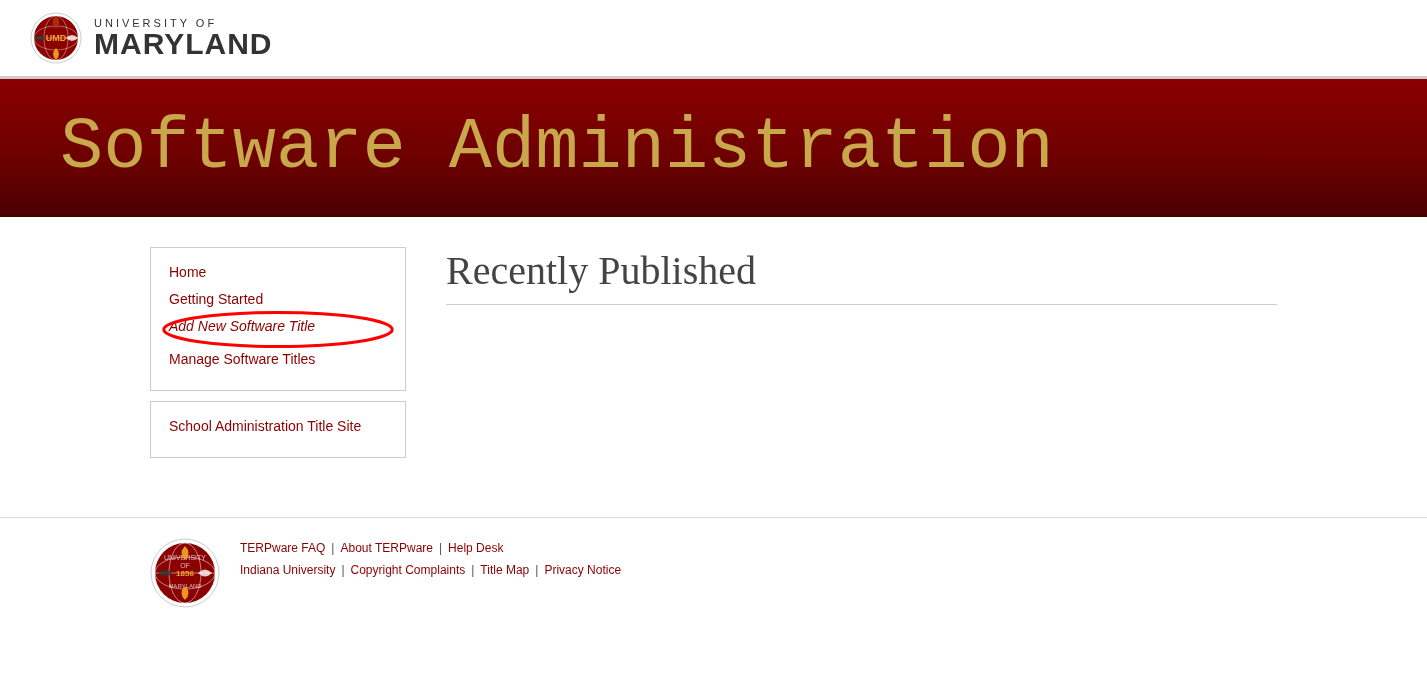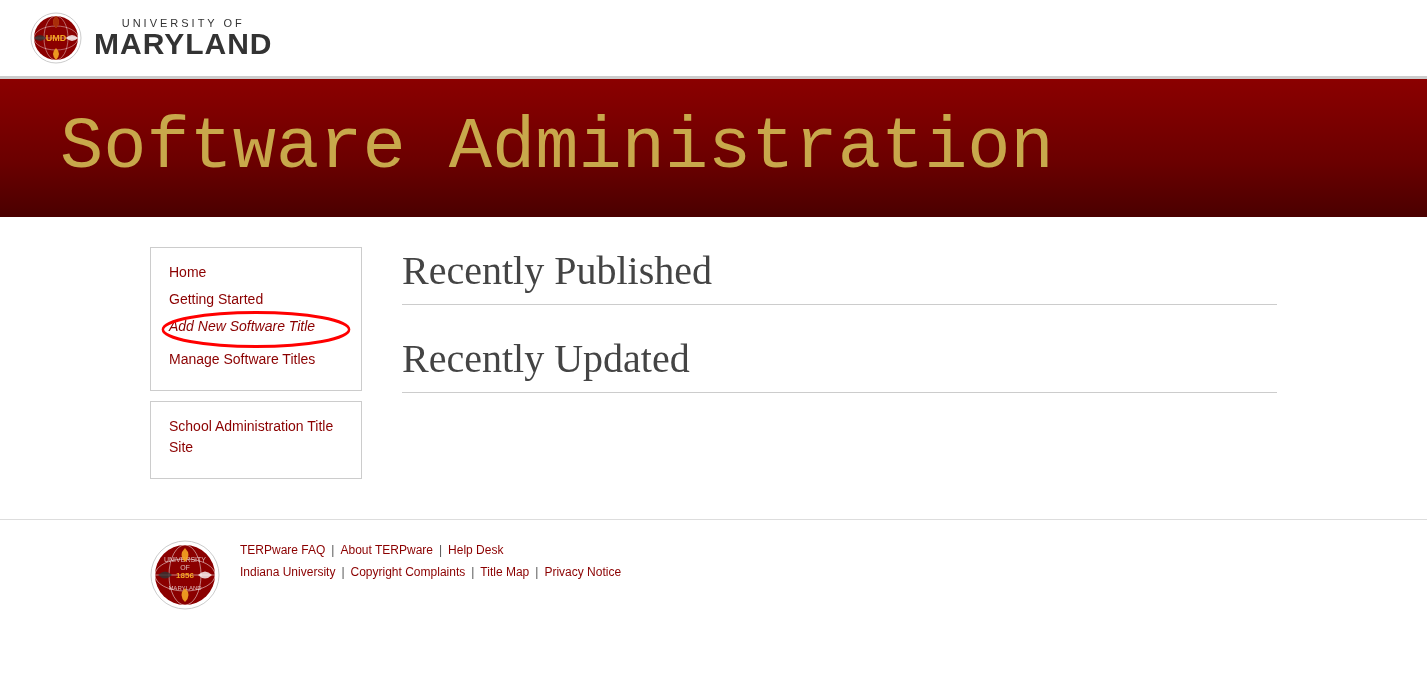--- a/index.html
+++ b/index.html
@@ -18,21 +18,20 @@
       align-items: center;
       gap: 12px;
     }
     .umd-logo-svg {
       width: 52px;
       height: 52px;
     }
     .header-title-block {
       display: flex;
       flex-direction: column;
-      align-items: center;
     }
     .header-univ-of {
       font-size: 11px;
       letter-spacing: 3px;
       color: #333;
       font-weight: normal;
       text-transform: uppercase;
     }
     .header-maryland {
       font-size: 30px;
@@ -57,21 +56,21 @@
     
     #main {
       display: flex;
       padding: 30px 150px 30px 150px;
       gap: 40px;
       min-height: 300px;
     }
 
     
     #sidebar {
-      width: 212px;
+      width: 256px;
       flex-shrink: 0;
     }
     .nav-box {
       border: 1px solid #ccc;
       padding: 14px 18px;
       margin-bottom: 10px;
     }
     .nav-box a {
       display: block;
       color: #8b0000;
@@ -179,23 +178,20 @@
       <a href="#">Manage Software Titles</a>
     </div>
     <div class="nav-box">
       <a href="#">School Administration Title Site</a>
     </div>
   </div>
 
   <div id="content">
     <div class="section-block">
       <div class="section-title">Recently Published</div>
-    </div>
-    <div class="section-block">
-      <div class="section-title">Recently Updated</div>
     </div>
   </div>
 
 </div>
 
 <div id="footer">
 
   <svg class="footer-logo" viewBox="0 0 70 70" xmlns="http://www.w3.org/2000/svg">
     <circle cx="35" cy="35" r="34" fill="#fff" stroke="#ccc" stroke-width="1"></circle>
     <circle cx="35" cy="35" r="30" fill="#8b0000"></circle>

